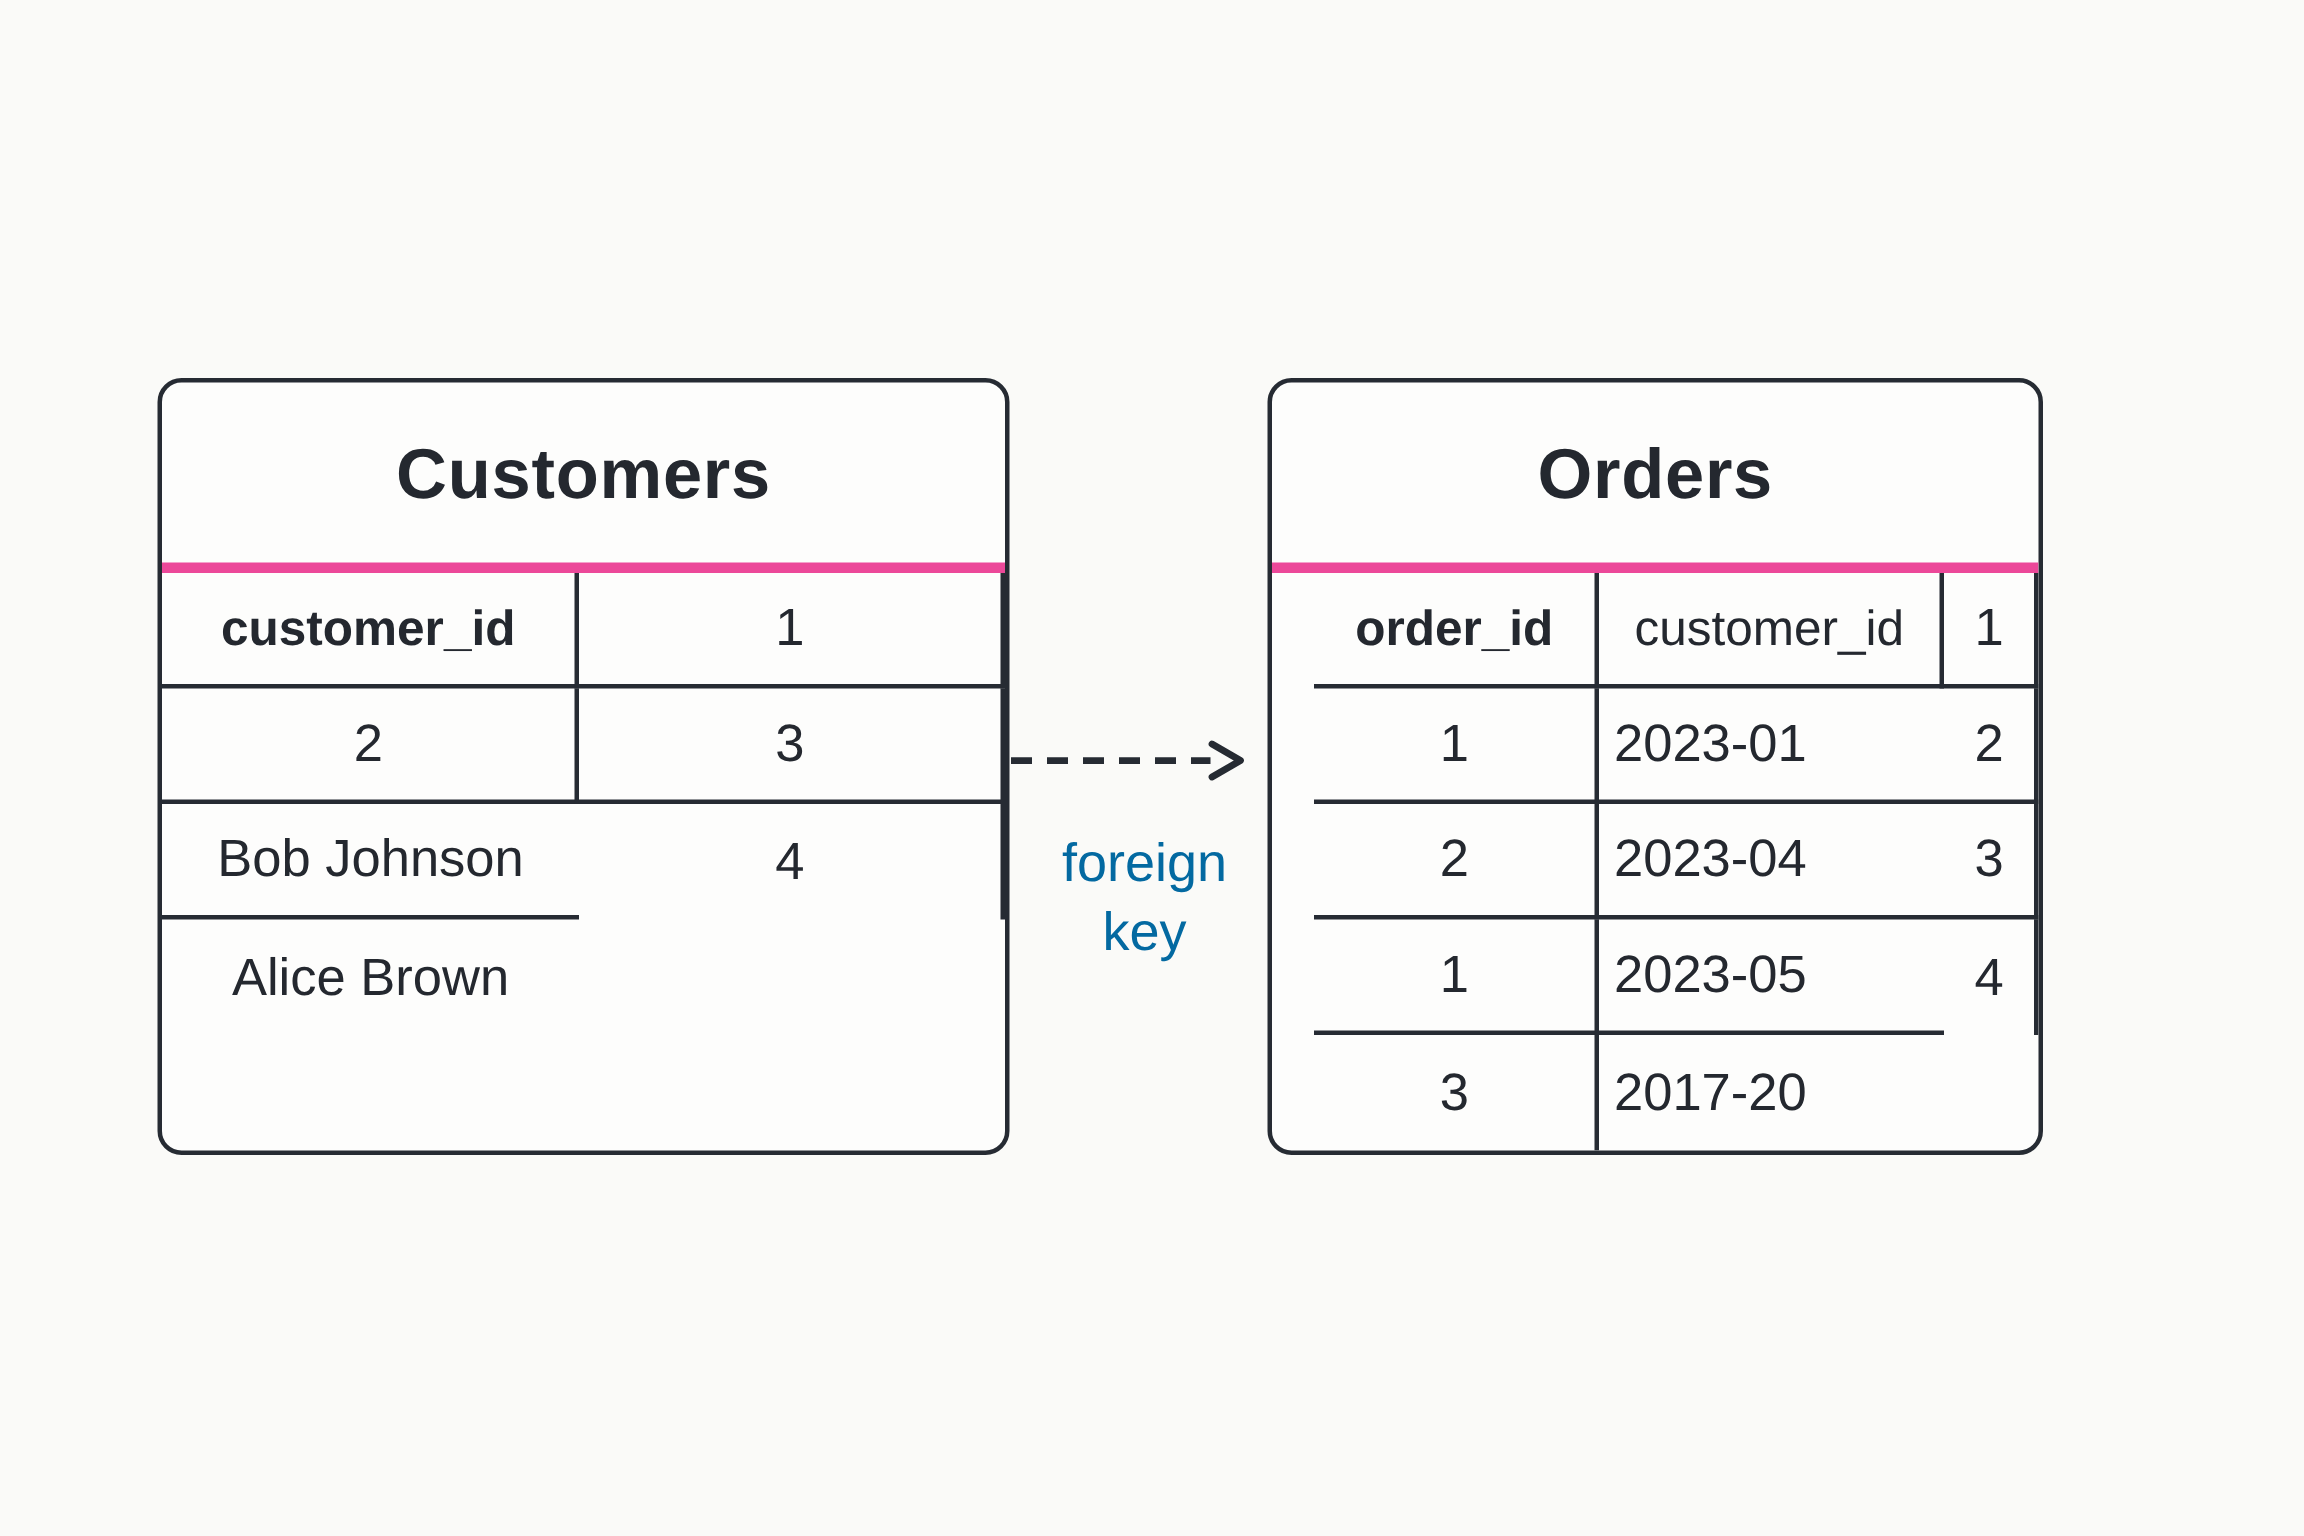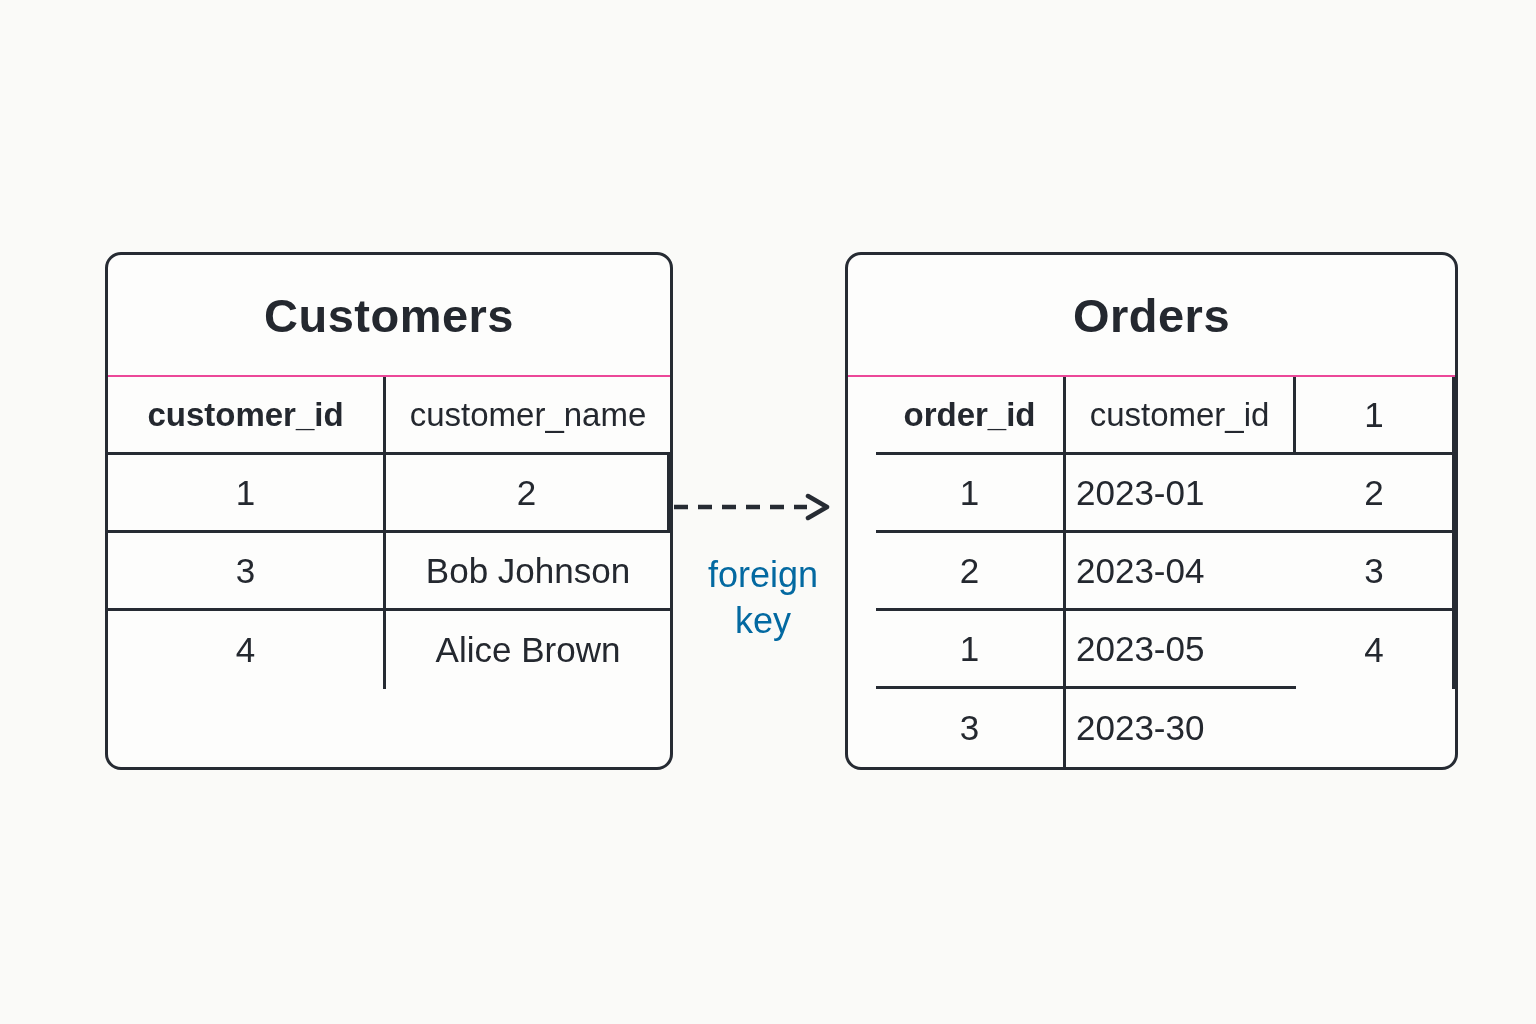--- a/index.html
+++ b/index.html
@@ -24,32 +24,32 @@
     top: 252px;
     height: 518px;
     background: #fdfdfc;
     border: 3px solid #262b33;
     border-radius: 16px;
     overflow: hidden;
     display: flex;
     flex-direction: column;
   }
   .customers-card { left: 105px; width: 568px; }
-  .orders-card    { left: 845px; width: 613px; text-align: center; }
+  .orders-card    { left: 845px; width: 517px; text-align: center; }
 
   .table-title {
     height: 120px;
     flex: 0 0 auto;
     display: flex;
     align-items: center;
     justify-content: center;
     font-size: 47px;
     font-weight: bold;
     letter-spacing: 0.5px;
-    border-bottom: 2px solid #ec4899;
+    border-bottom: 7px solid #ec4899;
   }
   .grid {
     flex: 1 1 auto;
     display: grid;
     grid-template-rows: repeat(5, 1fr);
     grid-auto-flow: row;
   }
   .customers-grid { grid-template-columns: 278px 1fr; }
   .orders-grid    { grid-template-columns: 190px 230px 1fr; padding-left: 28px; }
 
@@ -93,21 +93,20 @@
 </style>
 </head>
 <body>
 
 <div class="canvas">
 
   <div class="table-card customers-card">
     <div class="table-title">Customers</div>
     <div class="grid customers-grid">
       <div class="cell header pk">customer_id</div>
-      <div class="cell header last-col">customer_name</div>
 
       <div class="cell">1</div>
 
       <div class="cell">2</div>
 
       <div class="cell">3</div>
       <div class="cell last-col">Bob Johnson</div>
 
       <div class="cell last-row">4</div>
       <div class="cell last-col last-row">Alice Brown</div>
@@ -127,21 +126,21 @@
       <div class="cell">2</div>
       <div class="cell">2</div>
       <div class="cell last-col clip-col">2023-04</div>
 
       <div class="cell">3</div>
       <div class="cell">1</div>
       <div class="cell last-col clip-col">2023-05</div>
 
       <div class="cell last-row">4</div>
       <div class="cell last-row">3</div>
-      <div class="cell last-col last-row clip-col">2023-30</div>
+      <div class="cell last-col last-row clip-col">2017-20</div>
     </div>
   </div>
 
   <svg class="fk-arrow" viewBox="0 0 162 34" xmlns="http://www.w3.org/2000/svg" aria-hidden="true">
     <line x1="3" y1="17" x2="136" y2="17" stroke="#262b33" stroke-width="4.5" stroke-dasharray="14 10" stroke-linecap="butt"></line>
     <polyline points="137,6 156,17 137,28" fill="none" stroke="#262b33" stroke-width="4.5" stroke-linecap="round" stroke-linejoin="round"></polyline>
   </svg>
 
   <div class="fk-label">foreign key</div>
 

